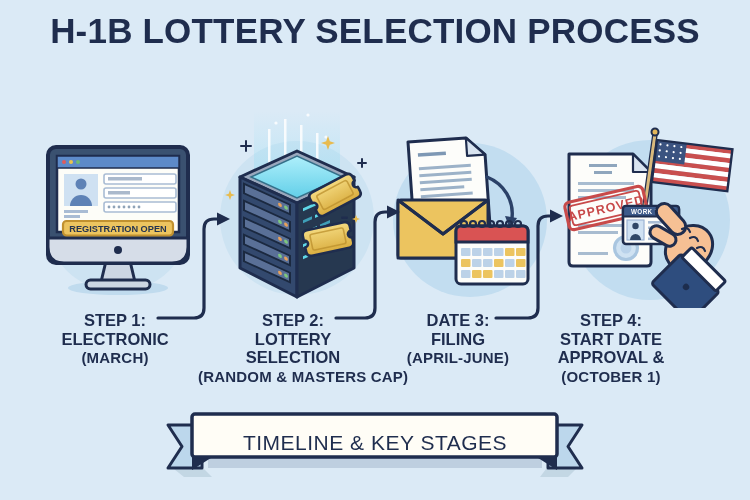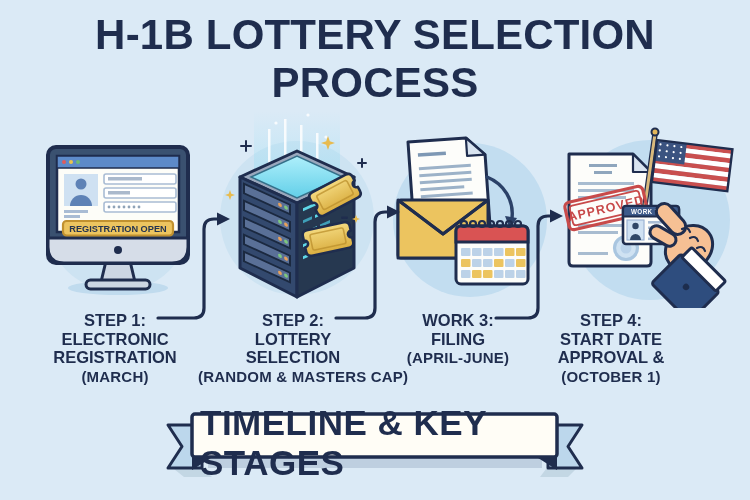--- a/index.html
+++ b/index.html
@@ -3,41 +3,41 @@
 <meta charset="utf-8">
 <style>
   html,body{margin:0;padding:0;background:#fff;}
   .canvas{
     position:relative;width:750px;height:500px;overflow:hidden;
     background:var(--background,#dbeaf6);
     font-family:"Liberation Sans",sans-serif;
   }
   .title{
     position:absolute;top:11px;left:0;right:0;text-align:center;
-    font-size:42px;font-weight:800;letter-spacing:.2px;color:var(--navy,#1f2d4e);
+    font-size:35px;font-weight:800;letter-spacing:.2px;color:var(--navy,#1f2d4e);
   }
   svg{display:block;font-family:inherit;}
   .icon{position:absolute;}
   .icon1{left:38px;top:135px;}
   .icon2{left:216px;top:103px;}
   .icon3{left:386px;top:130px;}
   .icon4{left:551px;top:120px;}
   .connectors{position:absolute;left:0;top:0;pointer-events:none;}
   .step-label{
     position:absolute;top:311px;width:190px;text-align:center;
     color:var(--navy,#1f2d4e);font-weight:800;font-size:16.5px;line-height:18.5px;
     white-space:nowrap;
   }
   .step-label .timing{font-size:15px;font-weight:700;margin-top:1px;letter-spacing:.2px;}
   .s1{left:20px;} .s2{left:198px;} .s3{left:363px;} .s4{left:516px;}
   .banner-svg{position:absolute;left:160px;top:400px;}
   .banner-label{
     position:absolute;left:200px;top:417px;width:350px;height:52px;
     display:flex;align-items:center;justify-content:center;
-    font-size:35px;font-weight:700;letter-spacing:.5px;color:var(--navy,#1f2d4e);
+    font-size:21px;font-weight:400;letter-spacing:.5px;color:var(--navy,#1f2d4e);
   }
 </style>
 </head>
 <body>
 
 <div class="canvas">
 
   <div class="title">H-1B LOTTERY SELECTION PROCESS</div>
 
   <svg class="icon icon1" width="160" height="170" viewBox="0 0 160 170">
@@ -308,31 +308,30 @@
     <g fill="var(--navy)">
       <path d="M217,212.5 L230,219 L217,225.5 Z"></path>
       <path d="M387,205.5 L400,212 L387,218.5 Z"></path>
       <path d="M550,209.5 L563,216 L550,222.5 Z"></path>
     </g>
   </svg>
 
   <div class="step-label s1">
     <div>STEP 1:</div>
     <div>ELECTRONIC</div>
-    <div>REGISTRATION</div>
     <div class="timing">(MARCH)</div>
   </div>
   <div class="step-label s2">
     <div>STEP 2:</div>
     <div>LOTTERY</div>
     <div>SELECTION</div>
     <div class="timing">(RANDOM &amp; MASTERS CAP)</div>
   </div>
   <div class="step-label s3">
-    <div>WORK 3:</div>
+    <div>DATE 3:</div>
     <div>FILING</div>
     <div class="timing">(APRIL-JUNE)</div>
   </div>
   <div class="step-label s4">
     <div>STEP 4:</div>
     <div>START DATE</div>
     <div>APPROVAL &amp;</div>
     <div class="timing">(OCTOBER 1)</div>
   </div>
 

